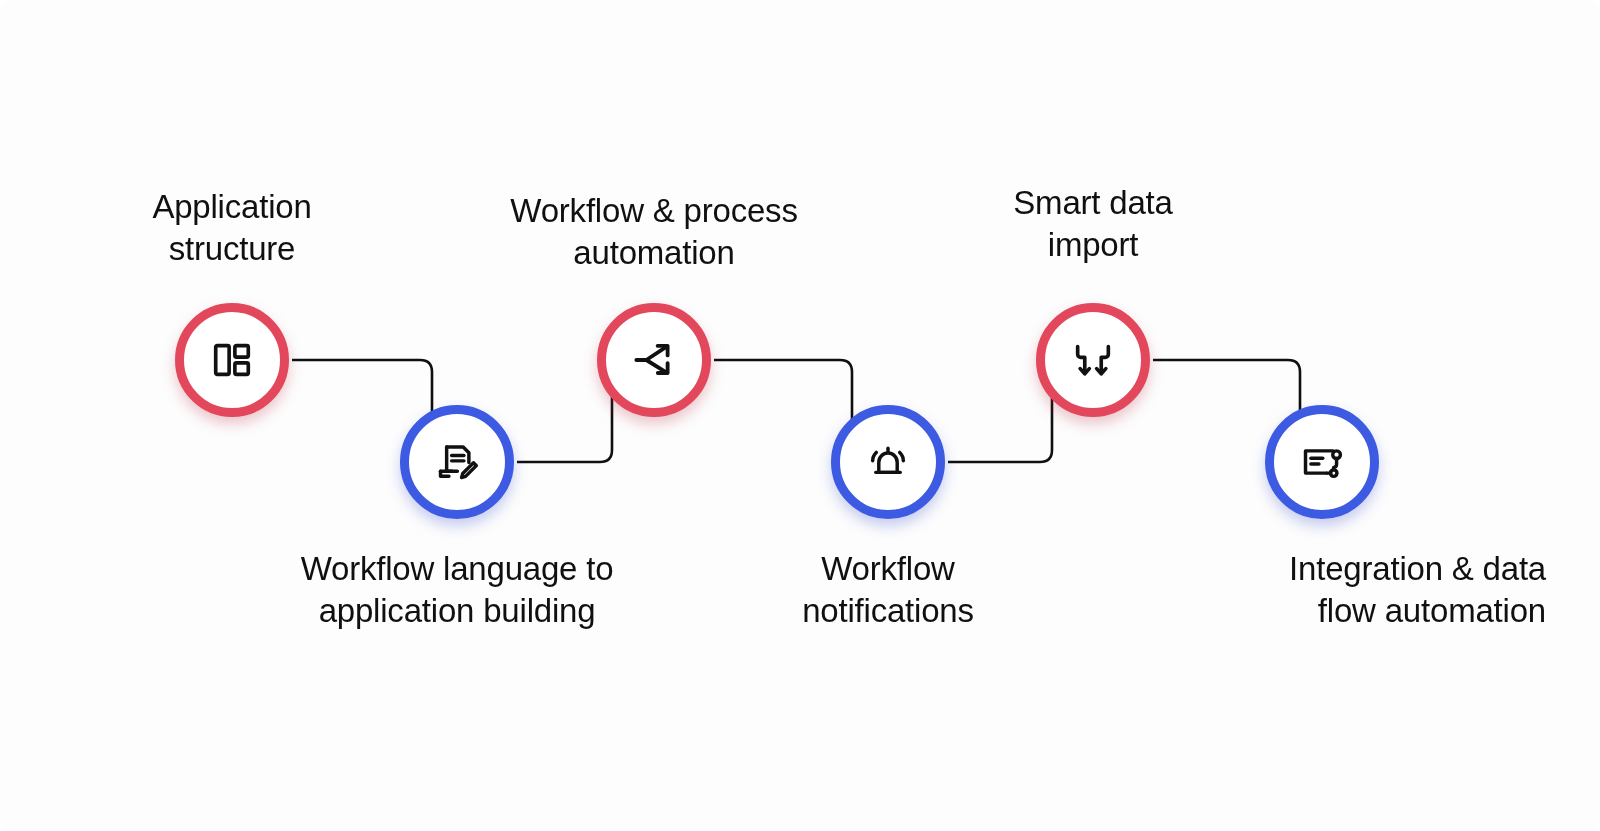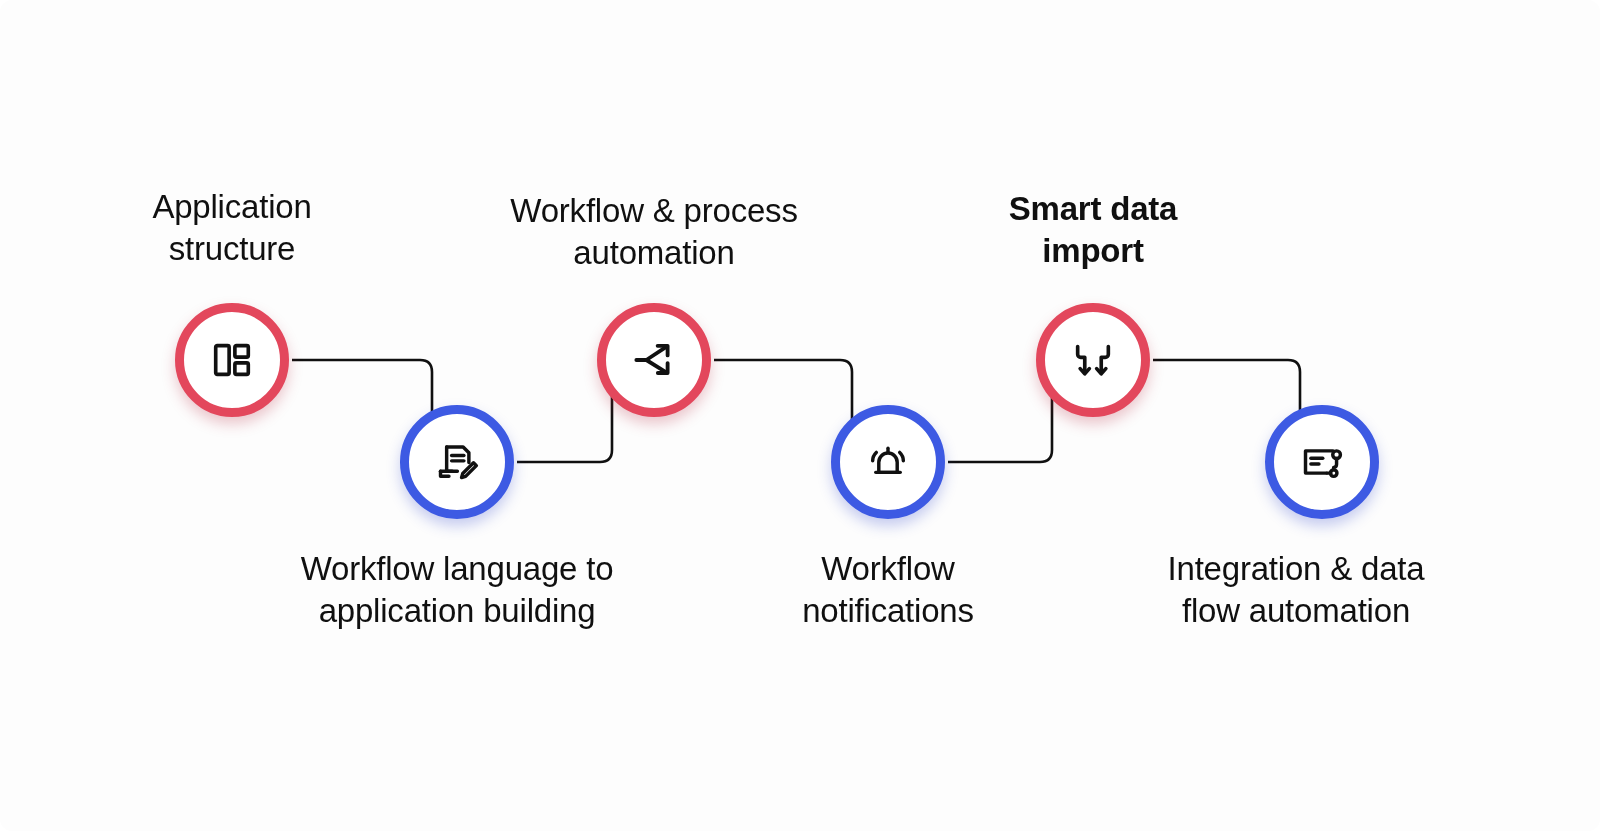--- a/index.html
+++ b/index.html
@@ -149,21 +149,21 @@
         <path d="M12 6.4 v-1.6"></path>
         <path d="M4.0 11.4 a6.0 6.0 0 0 1 1.9 -4.4"></path>
         <path d="M20.0 11.4 a6.0 6.0 0 0 0 -1.9 -4.4"></path>
       </svg>
     </span>
   </div>
 
   <div class="label" style="left:726px; top:548px; width:324px;">Workflow
 notifications</div>
 
-  <div class="label" style="left:941px; top:188px; width:304px;font-weight:bold;">Smart data
+  <div class="label" style="left:941px; top:182px; width:304px;">Smart data
 import</div>
 
   <div class="node top" style="left:1036px; top:303px;">
     <span class="glyph">
       <svg viewBox="0 0 24 24" fill="none" stroke="currentColor" stroke-width="1.9" stroke-linecap="round" stroke-linejoin="round">
         <path d="M4.0 5.0 v4.0 a1.6 1.6 0 0 0 1.6 1.6 h2.1 v7.4"></path>
         <path d="M5.3 16.5 L7.7 19.2 L10.1 16.5"></path>
         <path d="M20.0 5.0 v4.0 a1.6 1.6 0 0 1 -1.6 1.6 h-2.1 v7.4"></path>
         <path d="M13.9 16.5 L16.3 19.2 L18.7 16.5"></path>
       </svg>
@@ -177,16 +177,16 @@
         <path d="M6.2 10.0 h6.2"></path>
         <path d="M6.2 13.0 h4.2"></path>
         <path d="M14.6 17.8 h2.0"></path>
         <circle cx="19.6" cy="8.2" r="2.0"></circle>
         <circle cx="18.1" cy="17.8" r="1.7"></circle>
         <path d="M19.6 10.2 v3.0 a1.6 1.6 0 0 1 -1.5 1.6 v1.3"></path>
       </svg>
     </span>
   </div>
 
-  <div class="label" style="left:1110px; top:548px; width:372px;">Integration &amp; data
+  <div class="label" style="left:1174px; top:548px; width:372px;text-align:right;">Integration &amp; data
 flow automation</div>
 
 </div>
 
 </body></html>

